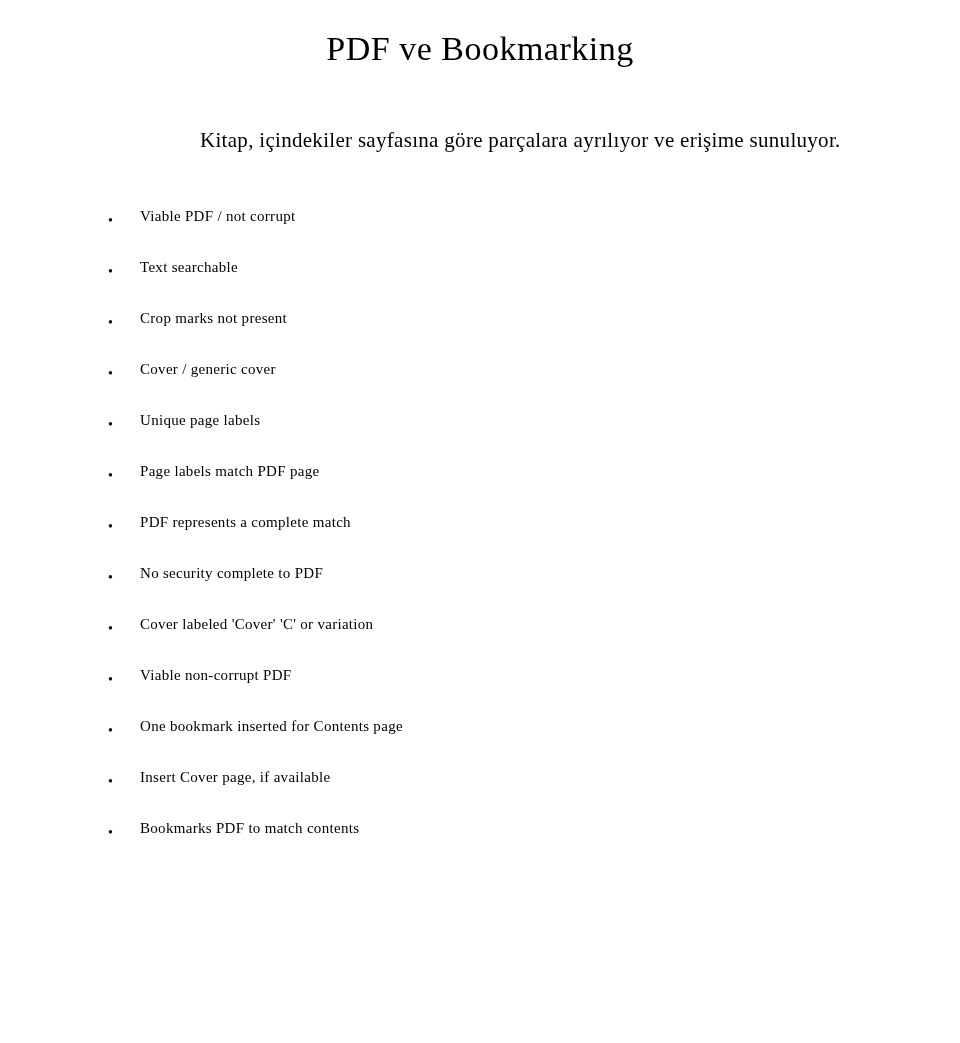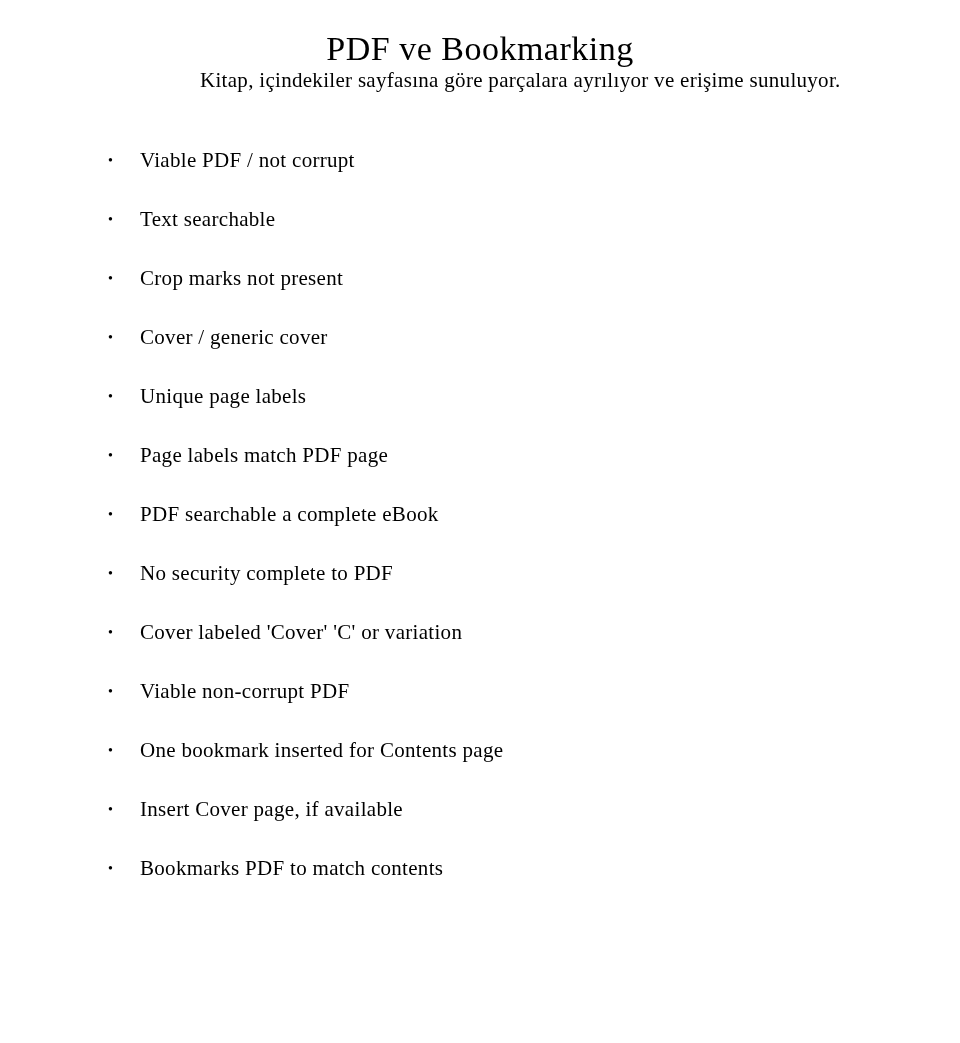--- a/index.html
+++ b/index.html
@@ -12,35 +12,36 @@
       width: 960px;
       height: 1043px;
       font-family: Georgia, 'Times New Roman', serif;
       color: #000000;
       padding: 30px 100px 30px 100px;
     }
     .title {
       font-size: 34px;
       font-weight: normal;
       text-align: center;
+      margin-bottom: 60px;
       letter-spacing: 0.5px;
     }
     .subtitle {
       font-size: 21px;
       font-weight: normal;
       margin-bottom: 55px;
       margin-left: 100px;
       letter-spacing: 0.3px;
     }
     .bullet-list {
       list-style: none;
       padding-left: 0;
     }
     .bullet-item {
-      font-size: 21px;
+      font-size: 15px;
       margin-bottom: 34px;
       padding-left: 40px;
       position: relative;
       letter-spacing: 0.3px;
     }
     .bullet-item::before {
       content: '•';
       position: absolute;
       left: 8px;
       top: 1px;
@@ -54,20 +55,20 @@
 <h1 class="title">PDF ve Bookmarking</h1>
 <p class="subtitle">Kitap, içindekiler sayfasına göre parçalara ayrılıyor ve erişime sunuluyor.</p>
 
 <ul class="bullet-list">
   <li class="bullet-item">Viable PDF / not corrupt</li>
   <li class="bullet-item">Text searchable</li>
   <li class="bullet-item">Crop marks not present</li>
   <li class="bullet-item">Cover / generic cover</li>
   <li class="bullet-item">Unique page labels</li>
   <li class="bullet-item">Page labels match PDF page</li>
-  <li class="bullet-item">PDF searchable a complete eBook</li>
+  <li class="bullet-item">PDF represents a complete match</li>
   <li class="bullet-item">No security complete to PDF</li>
   <li class="bullet-item">Cover labeled 'Cover' 'C' or variation</li>
   <li class="bullet-item">Viable non-corrupt PDF</li>
   <li class="bullet-item">One bookmark inserted for Contents page</li>
   <li class="bullet-item">Insert Cover page, if available</li>
   <li class="bullet-item">Bookmarks PDF to match contents</li>
 </ul>
 
 </body></html>

